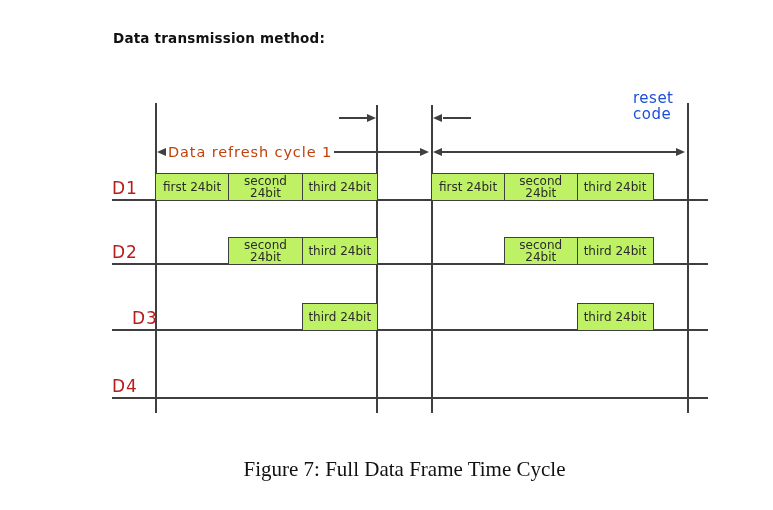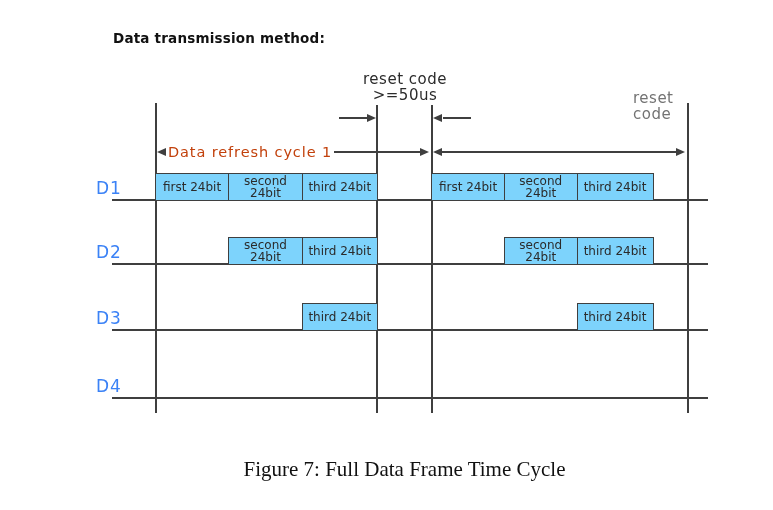--- a/index.html
+++ b/index.html
@@ -28,57 +28,53 @@
   .hline{height:1.5px;background:#3f3f3f;}
   #reset-arrow-l-line{left:339px;top:117px;width:29px;}
   #reset-arrow-r-line{left:443px;top:117px;width:28px;}
   .ah{width:0;height:0;border-top:4.5px solid transparent;border-bottom:4.5px solid transparent;}
   .ah-right{border-left:9px solid #3f3f3f;}
   .ah-left{border-right:9px solid #3f3f3f;}
   #reset-arrow-l-head{left:367px;top:113.5px;}
   #reset-arrow-r-head{left:433px;top:113.5px;}
 
   
-  #reset-right{left:633px;top:91px;font-size:15px;line-height:15.5px;letter-spacing:0.5px;color:#737373;}
+  #reset-right{left:633px;top:91px;font-size:15px;line-height:15.5px;letter-spacing:0.5px;color:#1d4ed8;}
 
   
   .cycle{top:144px;height:16px;display:flex;align-items:center;}
   #cycle1{left:157px;width:272px;}
   #cycle2{left:433px;width:252px;}
   .cycle .txt{font-size:14.5px;letter-spacing:0.9px;white-space:nowrap;padding:0 2px;color:#c2410c;}
   .cycle .stretch{flex:1;height:1.5px;background:#3f3f3f;}
   .cycle .ah{flex:0 0 auto;}
 
   
-  .chlabel{left:96px;font-size:17px;letter-spacing:1px;color:#3b82f6;}
-  #lbl-d1{top:178px;} #lbl-d2{top:242px;} #lbl-d3{top:308px;} #lbl-d4{top:376px;}
+  .chlabel{left:112px;font-size:17px;letter-spacing:1px;color:#b91c1c;}
+  #lbl-d1{top:178px;} #lbl-d2{top:242px;} #lbl-d3{top:308px;margin-left:20px;} #lbl-d4{top:376px;}
 
   
-  .blk{box-sizing:border-box;height:28px;border:1.5px solid #3f3f3f;background:#7dd3fc;
+  .blk{box-sizing:border-box;height:28px;border:1.5px solid #3f3f3f;background:#bef264;
        display:flex;flex-direction:column;align-items:center;justify-content:center;
        font-size:12px;line-height:12px;white-space:nowrap;overflow:hidden;color:#2b2b2b;}
   .r1{top:172.5px;} .r2{top:236.5px;} .r3{top:302.5px;}
   .c1s1{left:155px;width:74px;} .c1s2{left:227.5px;width:76px;} .c1s3{left:302px;width:75.5px;}
   .c2s1{left:431px;width:74px;} .c2s2{left:503.5px;width:74.5px;} .c2s3{left:576.5px;width:77px;}
 
   
   #caption{left:0;top:457px;width:773px;text-align:center;padding-left:36px;box-sizing:border-box;
            font-family:"Liberation Serif","DejaVu Serif",serif;font-size:21px;color:#111;}
 </style>
 </head>
 <body>
 
 <div id="page">
 
   <div id="doc-title" class="abs">Data transmission method:</div>
 
-  <div id="reset-top" class="abs">
-    <div>reset code</div>
-    <div>&gt;=50us</div>
-  </div>
   <div id="reset-arrow-l-line" class="abs hline"></div>
   <div id="reset-arrow-l-head" class="abs ah ah-right"></div>
   <div id="reset-arrow-r-head" class="abs ah ah-left"></div>
   <div id="reset-arrow-r-line" class="abs hline"></div>
 
   <div id="reset-right" class="abs">
     <div>reset</div>
     <div>code</div>
   </div>
 

